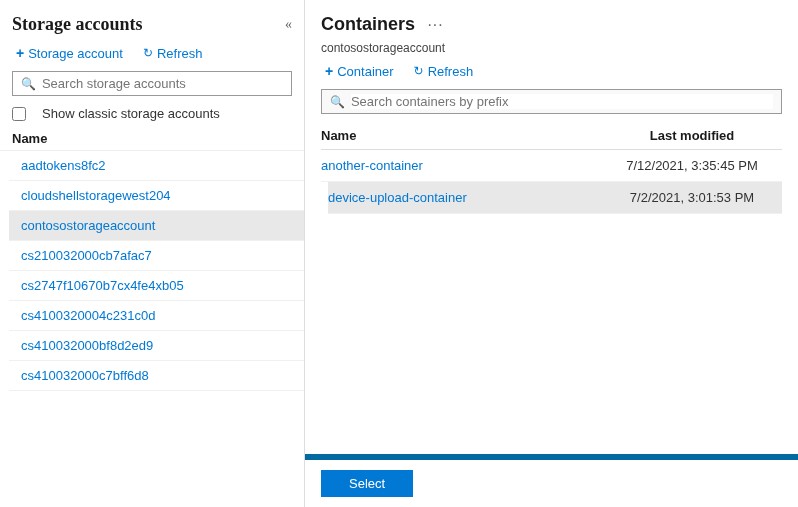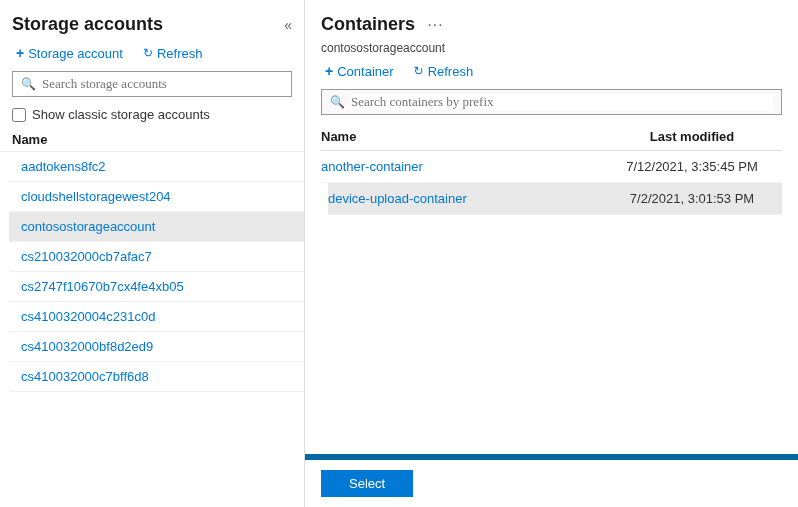--- a/index.html
+++ b/index.html
@@ -29,20 +29,21 @@
       display: flex;
       flex-direction: column;
       overflow: hidden;
     }
 
     .left-header {
       padding: 14px 12px 8px 12px;
       display: flex;
       align-items: center;
       justify-content: space-between;
+      font-family: Liberation Serif, serif;
     }
 
     .left-title {
       font-size: 18px;
       font-weight: 600;
       color: #1a1a1a;
     }
 
     .collapse-icon {
       color: #666;
@@ -87,27 +88,26 @@
       width: 100%;
       background: #fff;
     }
 
     .search-box input {
       border: none;
       outline: none;
       font-size: 13px;
       flex: 1;
       color: #555;
-      font-family: Liberation Serif, serif;
     }
 
     .checkbox-row {
       display: flex;
       align-items: center;
-      gap: 6px;
+      gap: 16px;
       padding: 4px 12px 6px 12px;
     }
 
     .checkbox-row input[type=checkbox] {
       width: 14px;
       height: 14px;
       cursor: pointer;
     }
 
     .list-header {

